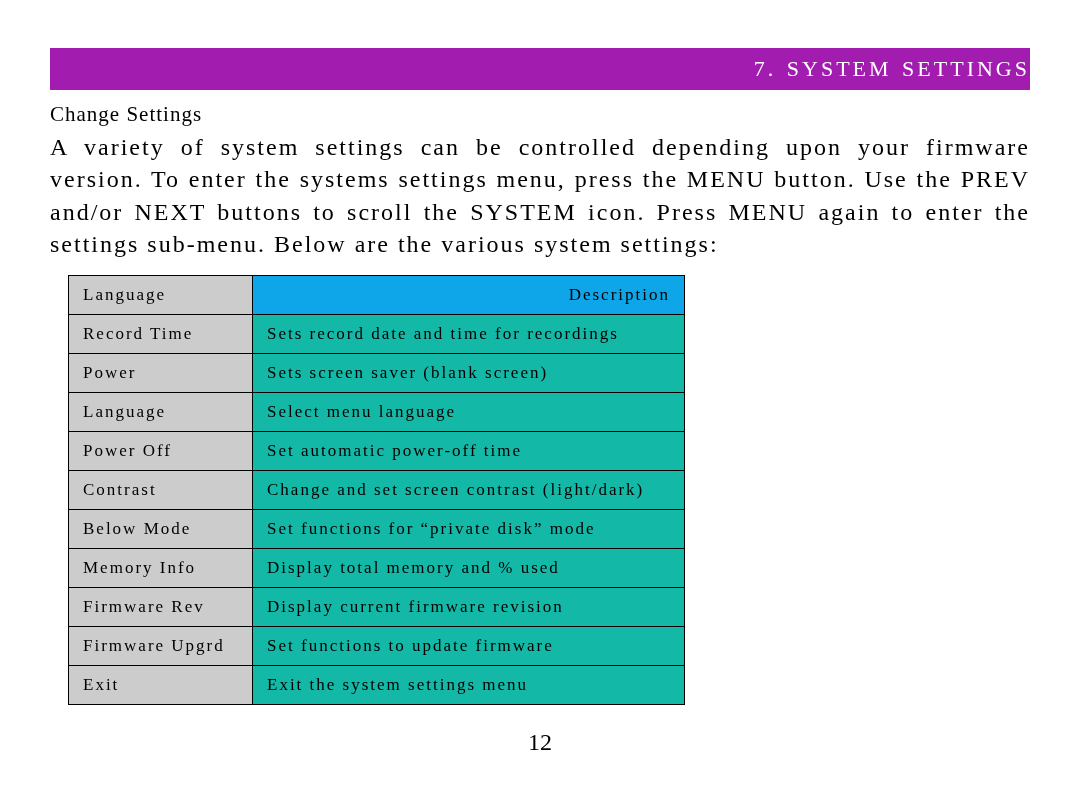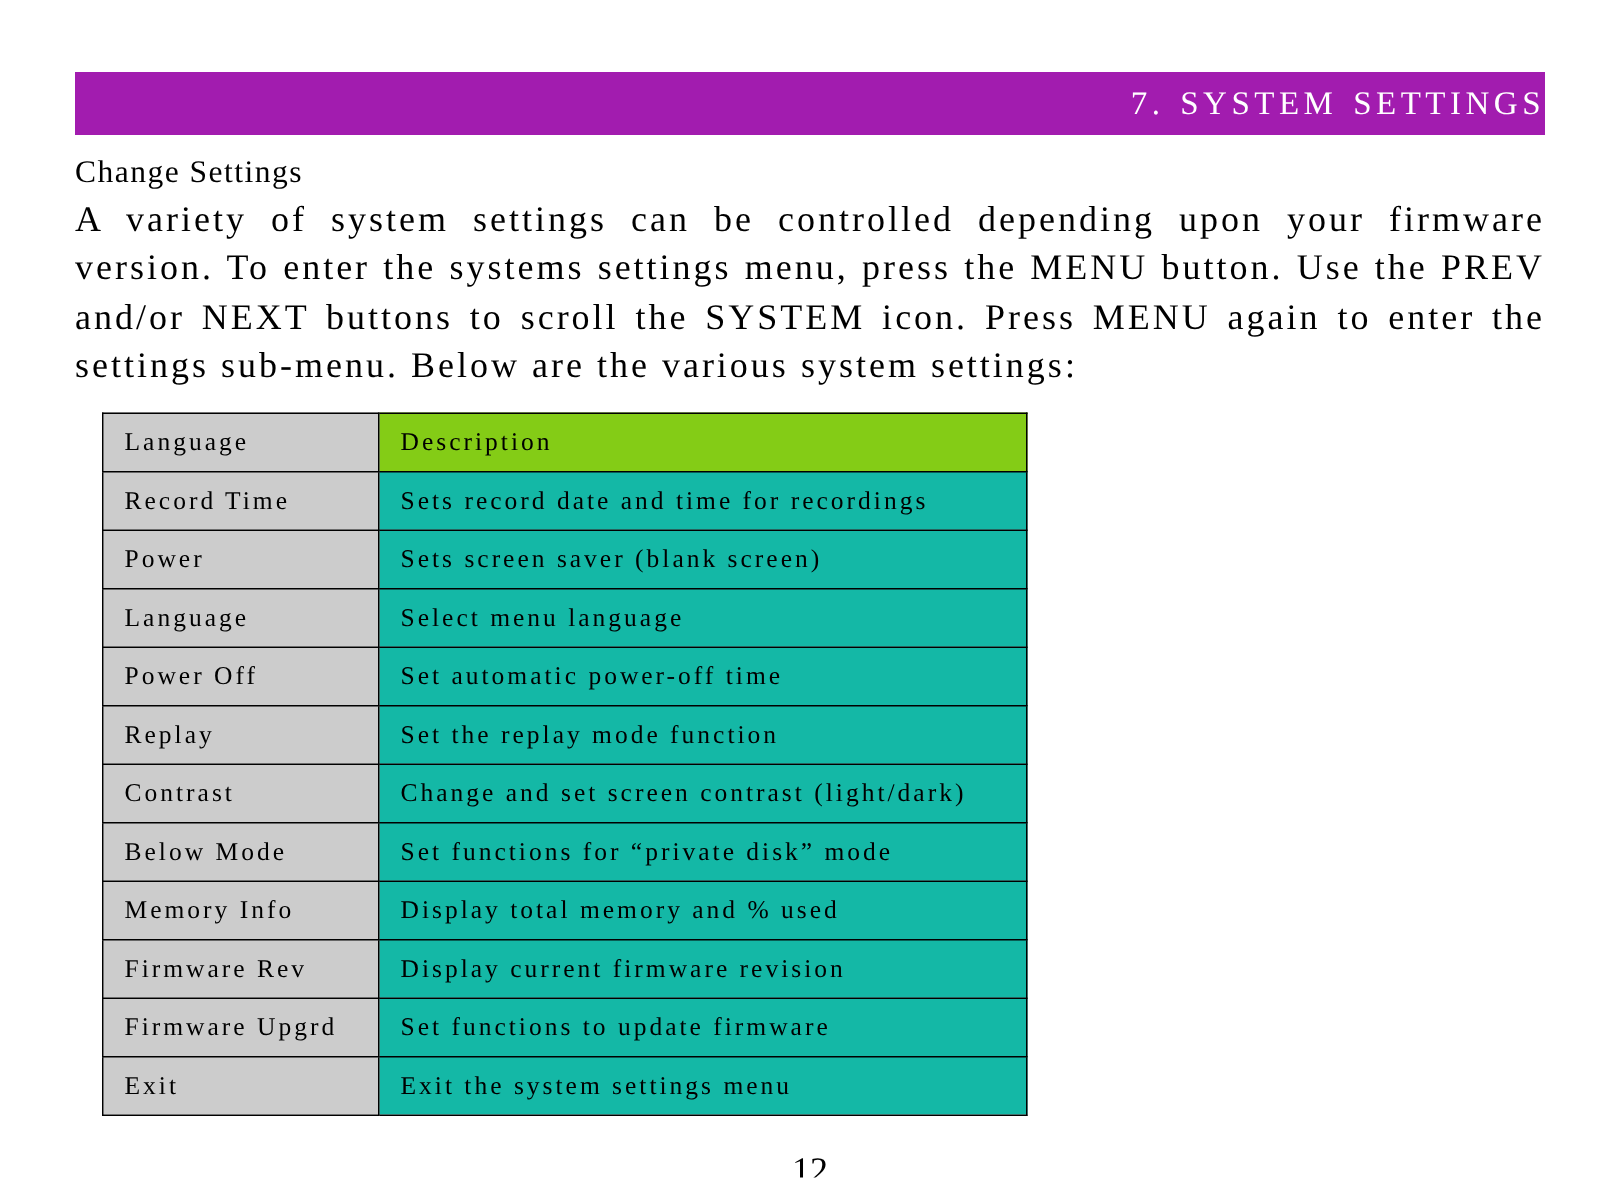--- a/index.html
+++ b/index.html
@@ -50,21 +50,22 @@
     }
     .col-op {
       width: 184px;
       background: #cccccc;
     }
     .col-desc {
       width: 432px;
       background: #14b8a6;
     }
     .settings-table tr.header-row td.col-desc {
-      background: #84cc16;
+      background: #0ea5e9;
+      text-align: right;
     }
     .page-number {
       text-align: center;
       font-size: 24px;
       margin-top: 24px;
     }
   </style>
 </head>
 <body>
 
@@ -90,24 +91,20 @@
   </tr>
   <tr>
     <td class="col-op">Language</td>
     <td class="col-desc">Select menu language</td>
   </tr>
   <tr>
     <td class="col-op">Power Off</td>
     <td class="col-desc">Set automatic power-off time</td>
   </tr>
   <tr>
-    <td class="col-op">Replay</td>
-    <td class="col-desc">Set the replay mode function</td>
-  </tr>
-  <tr>
     <td class="col-op">Contrast</td>
     <td class="col-desc">Change and set screen contrast (light/dark)</td>
   </tr>
   <tr>
     <td class="col-op">Below Mode</td>
     <td class="col-desc">Set functions for “private disk” mode</td>
   </tr>
   <tr>
     <td class="col-op">Memory Info</td>
     <td class="col-desc">Display total memory and % used</td>

